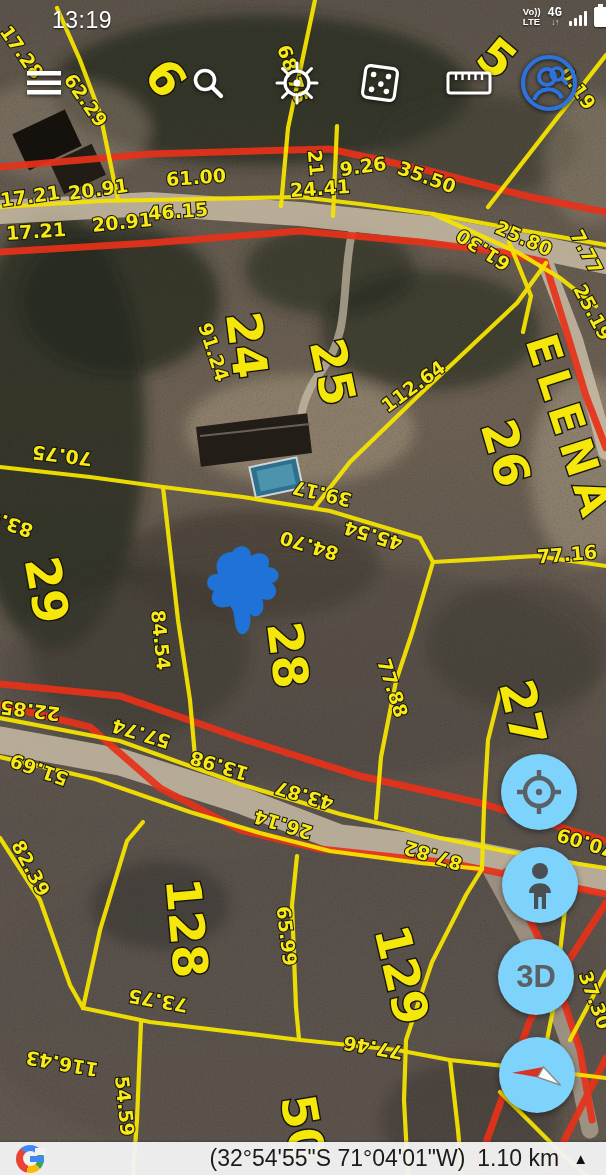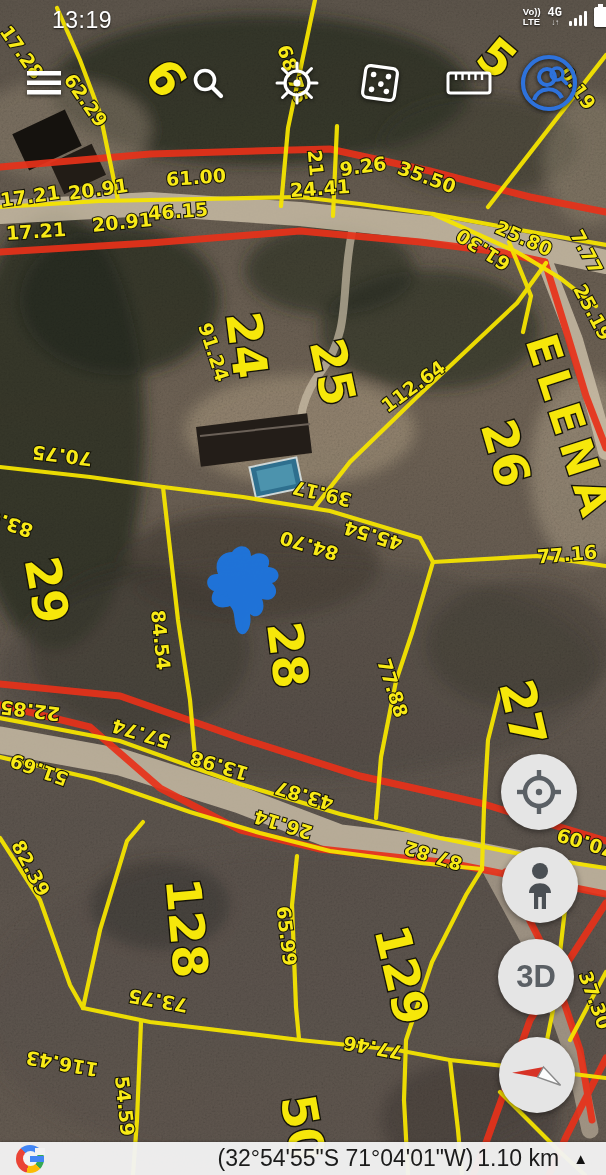--- a/index.html
+++ b/index.html
@@ -25,21 +25,21 @@
   .sb-bars{display:flex;align-items:flex-end;gap:2px;height:16px;margin-top:2px;}
   .sb-bars i{width:3px;background:#fff;border-radius:1px;display:block;}
   .sb-batt{width:12px;height:18px;border:1.5px solid #fff;border-radius:2px;margin-top:1px;
            position:relative;background:#fff;box-shadow:0 1px 2px rgba(0,0,0,.6);}
   .sb-batt:before{content:"";position:absolute;top:-4px;left:2.5px;width:5px;height:2.5px;background:#fff;}
   
   .toolbar{position:absolute;left:0;top:52px;width:100%;height:66px;}
   .tb-btn{position:absolute;transform:translate(-50%,-50%);cursor:pointer;
           filter:drop-shadow(0 1px 2px rgba(0,0,0,.75));}
   
-  .fab{position:absolute;width:76px;height:76px;border-radius:50%;background:#e5e5e5;
+  .fab{position:absolute;width:76px;height:76px;border-radius:50%;background:#7dd3fc;
        box-shadow:0 2px 6px rgba(0,0,0,.45);display:flex;align-items:center;
        justify-content:center;cursor:pointer;}
   .fab-3d{font-family:"Liberation Sans",sans-serif;font-weight:bold;font-size:31px;color:#5b6065;}
   
   .bottombar{position:absolute;left:0;bottom:0;width:100%;height:33px;
              background:rgba(242,242,242,.96);display:flex;align-items:center;
              box-shadow:0 -1px 2px rgba(0,0,0,.2);}
   .glogo{position:relative;width:28px;height:28px;margin-left:16px;border-radius:50%;
          background:conic-gradient(from -40deg,#4285f4 0 85deg,#34a853 85deg 175deg,
                     #fbbc05 175deg 235deg,#ea4335 235deg 360deg);flex:0 0 auto;}
@@ -338,17 +338,17 @@
       </g>
     </svg>
   </div>
 
   <div class="bottombar">
     <div class="glogo">
       <span class="notch"></span>
         <span class="bar"></span>
     </div>
     <div class="bb-text">(32°54'55"S 71°04'01"W)</div>
-    <div class="bb-text" style="margin-left:4px">1.10 km</div>
+    <div class="bb-text" style="margin-left:12px">1.10 km</div>
     <div class="bb-tri">▲</div>
   </div>
 
 </div>
 
 </body></html>

